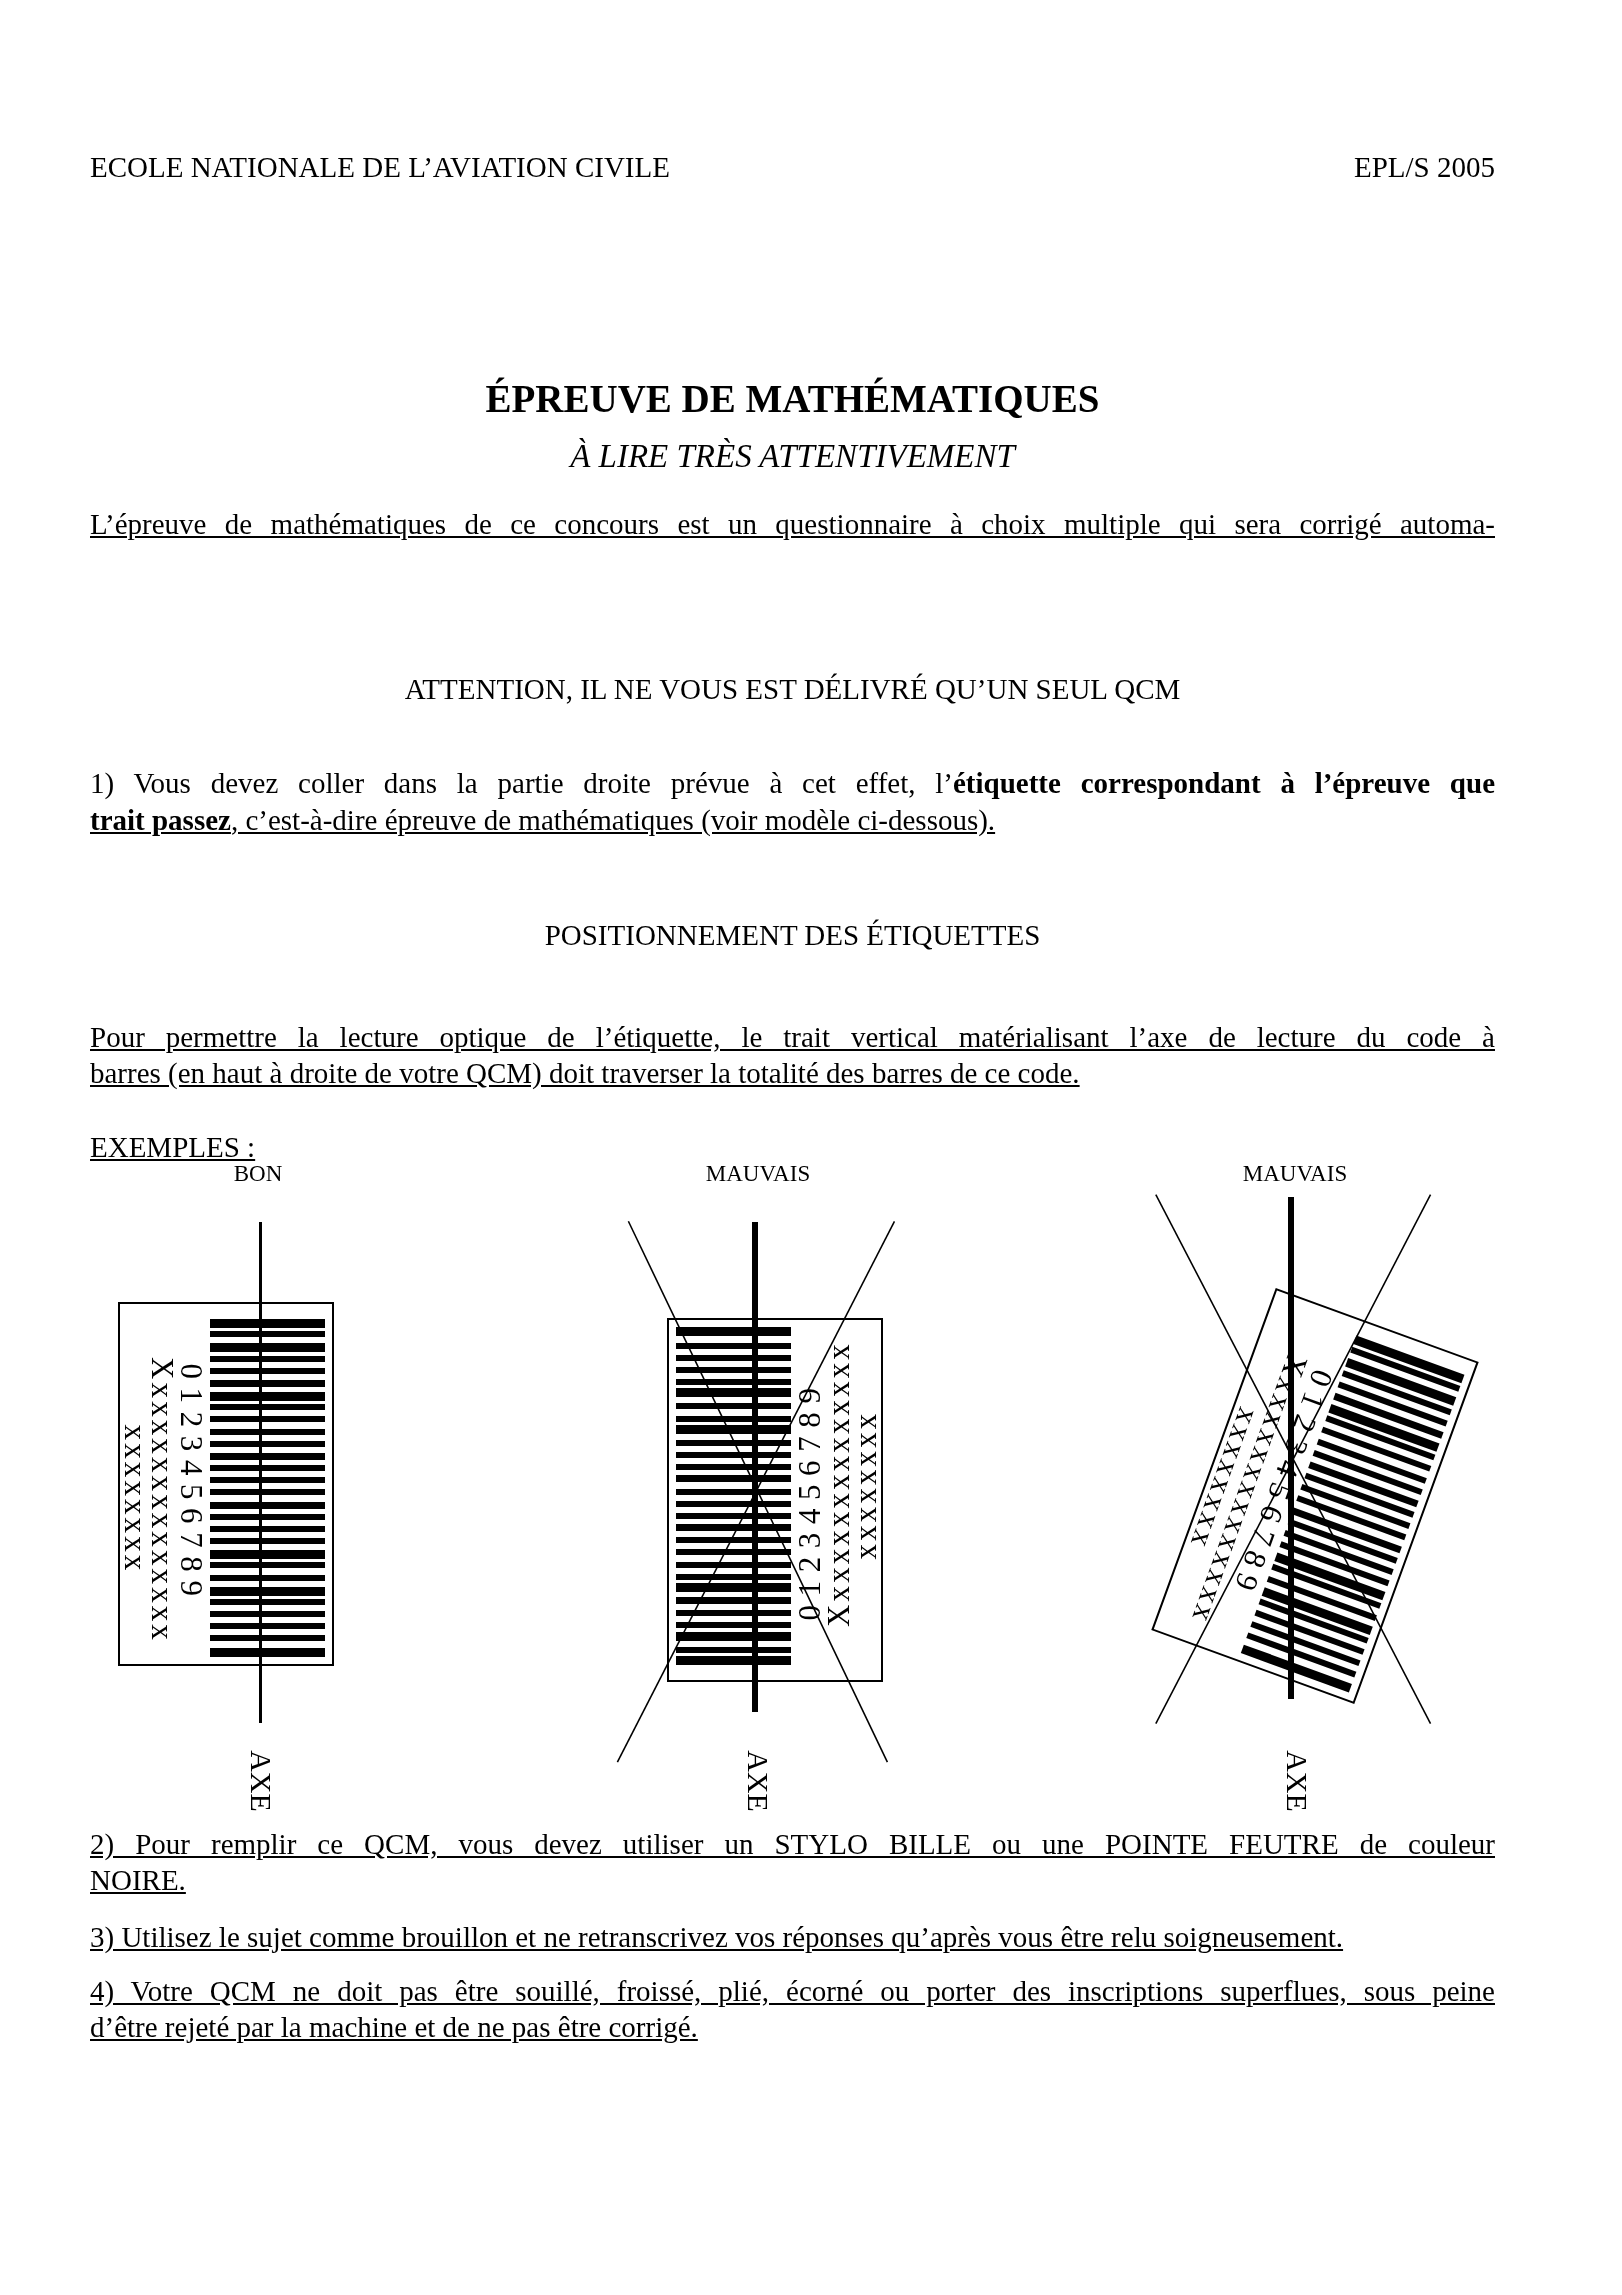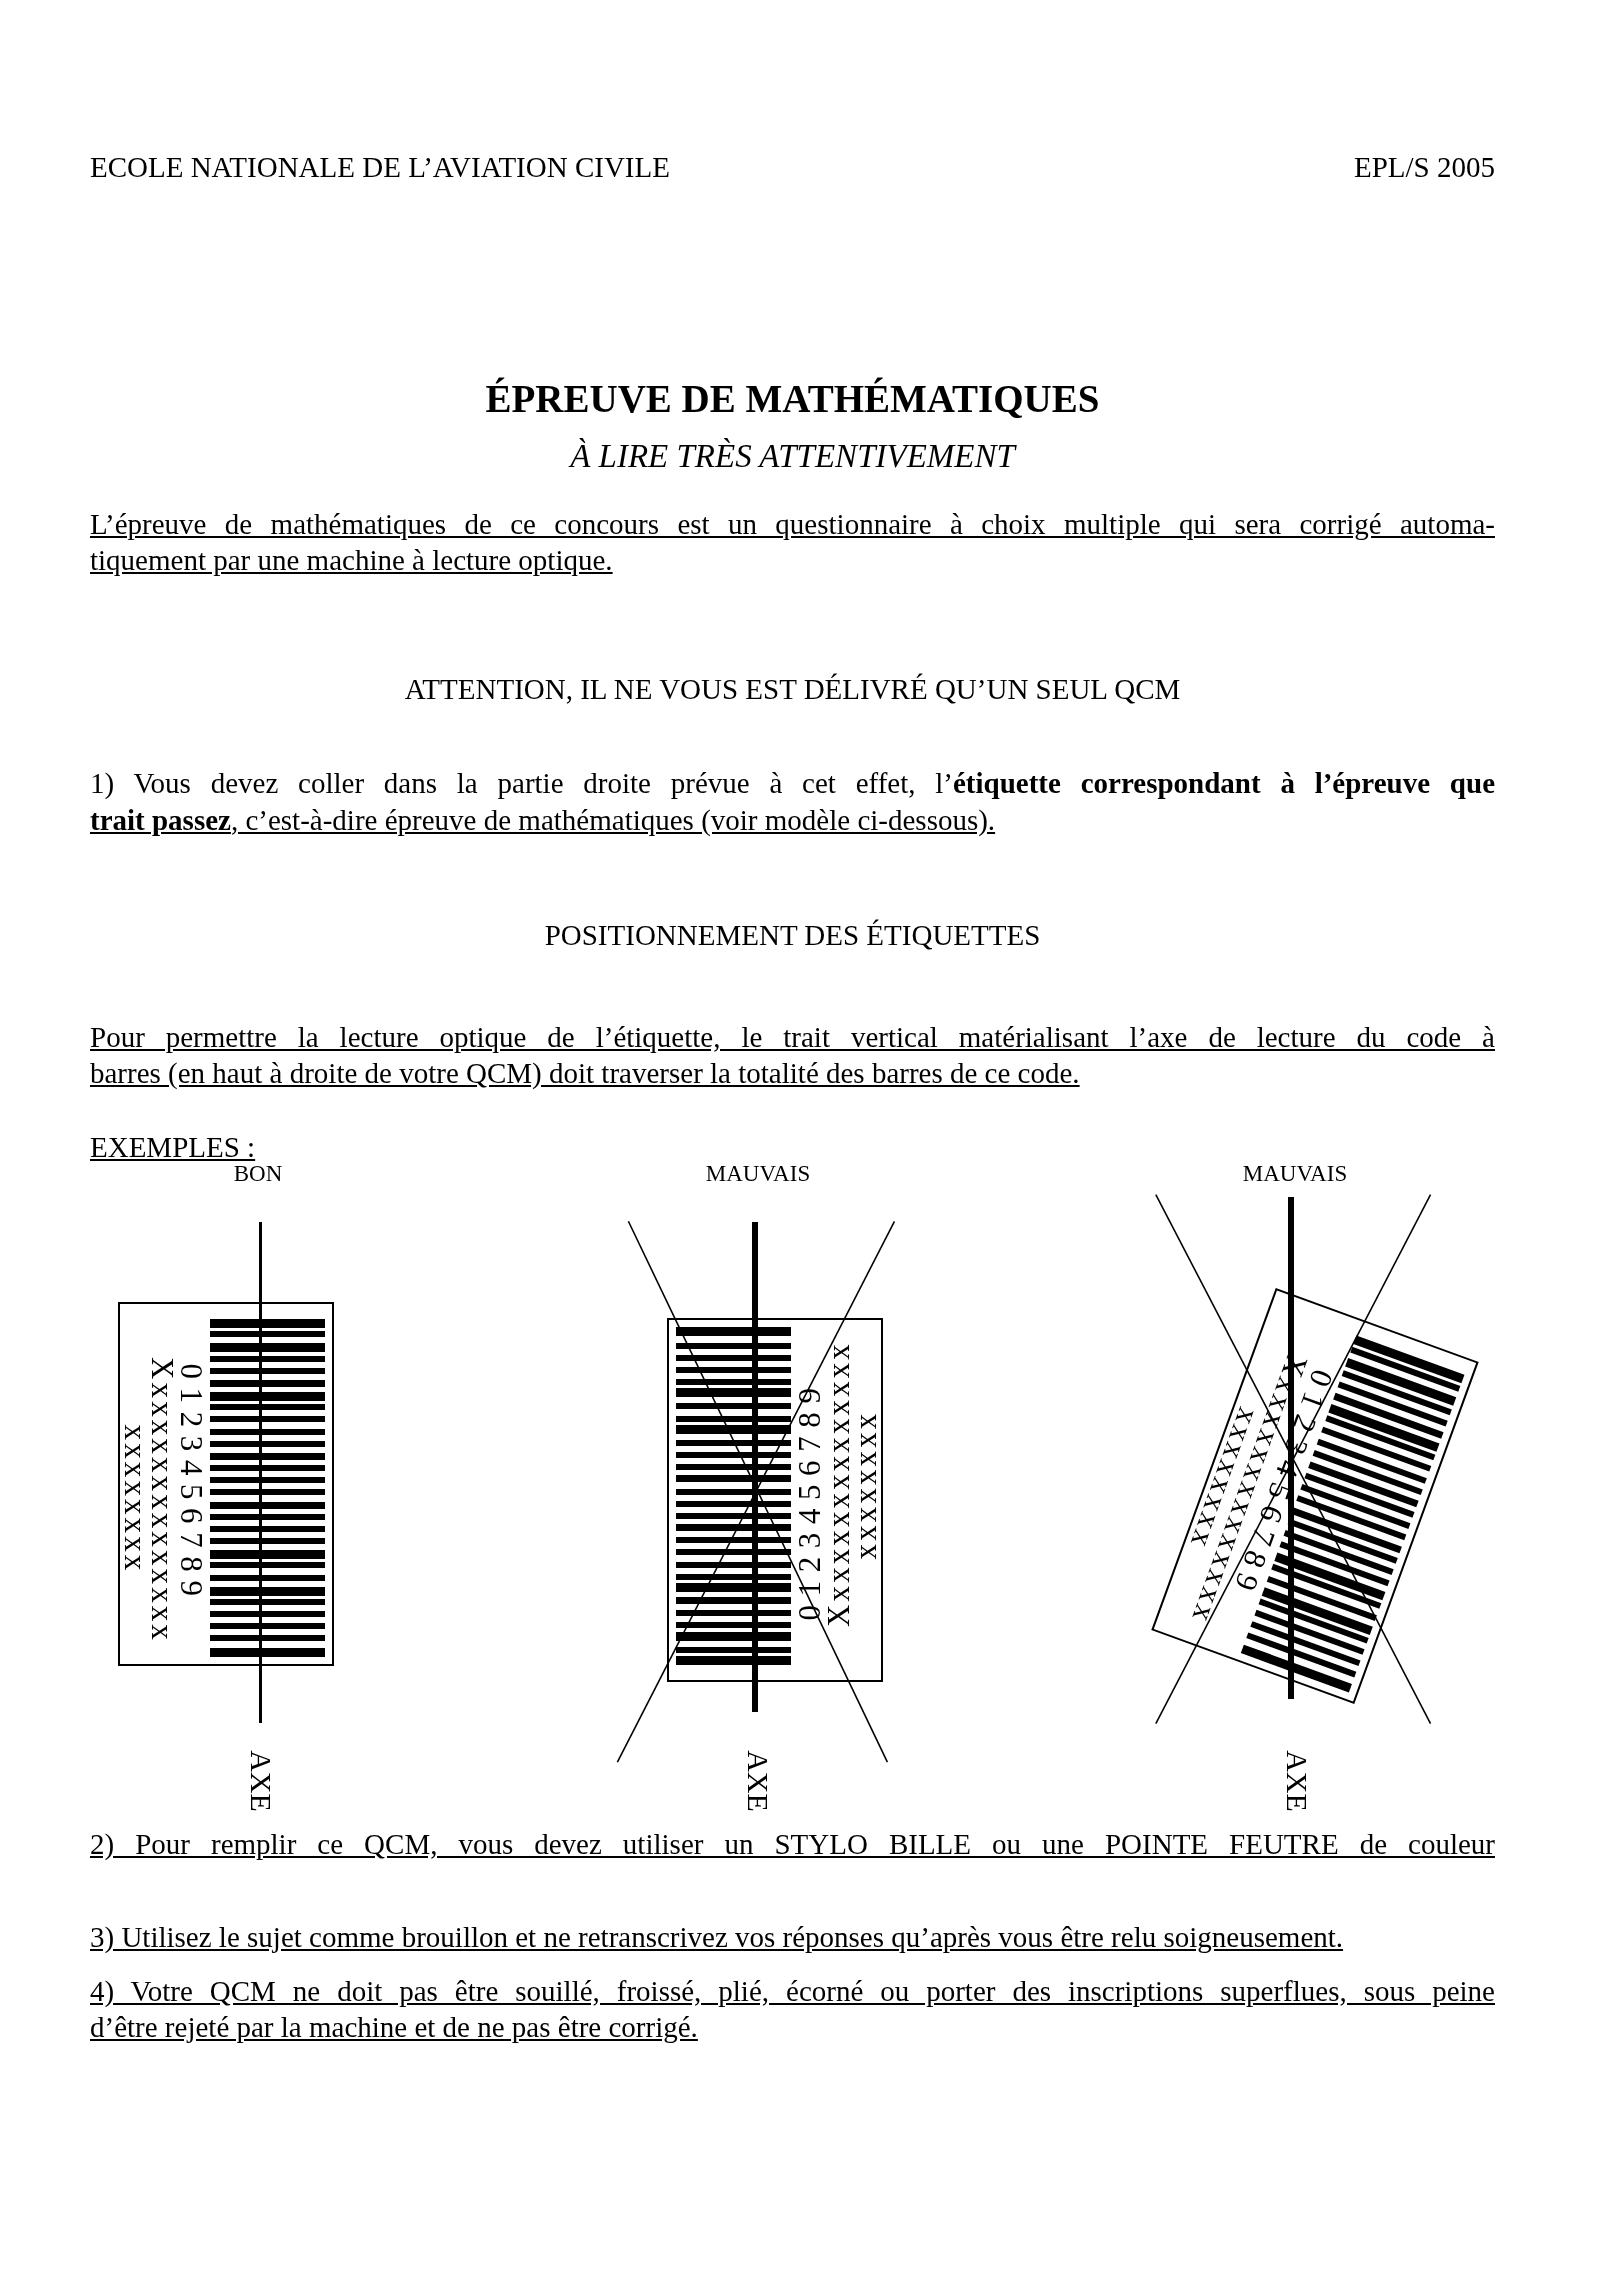--- a/index.html
+++ b/index.html
@@ -46,21 +46,20 @@
 
   <div class="textline" style="top:149px;">
     <span style="float:left">ECOLE NATIONALE DE L’AVIATION CIVILE</span>
     <span style="float:right">EPL/S 2005</span>
   </div>
 
   <div id="doc-title" class="textline center">ÉPREUVE DE MATHÉMATIQUES</div>
   <div id="doc-subtitle" class="textline center">À LIRE TRÈS ATTENTIVEMENT</div>
 
   <div class="textline just nw" style="top:506px;">L’épreuve de mathématiques de ce concours est un questionnaire à choix multiple qui sera corrigé automa-</div>
-  <div class="textline nw" style="top:542px;">tiquement par une machine à lecture optique.</div>
 
   <div class="textline center" style="top:671px;">ATTENTION, IL NE VOUS EST DÉLIVRÉ QU’UN SEUL QCM</div>
 
   <div class="textline just" style="top:765px;"><span>1) Vous devez coller dans la partie droite prévue à cet effet, l’</span><span class="b">étiquette correspondant à l’épreuve que</span></div>
   <div class="textline nw" style="top:802px;"><span class="b">trait passez</span><span>, c’est-à-dire épreuve de mathématiques (voir modèle ci-dessous).</span></div>
 
   <div class="textline center" style="top:917px;">POSITIONNEMENT DES ÉTIQUETTES</div>
 
   <div class="textline just nw" style="top:1019px;">Pour permettre la lecture optique de l’étiquette, le trait vertical matérialisant l’axe de lecture du code à</div>
   <div class="textline nw" style="top:1055px;">barres (en haut à droite de votre QCM) doit traverser la totalité des barres de ce code.</div>
@@ -188,18 +187,19 @@
   <div class="vtext axe-label" style="left:1289px; top:1781px;">AXE</div>
 
   <svg id="cross-lines" width="1623" height="2295" viewBox="0 0 2067 2924">
     <line x1="790" y1="1556" x2="1120" y2="2245" stroke="#000" stroke-width="2"></line>
     <line x1="1129" y1="1556" x2="776" y2="2245" stroke="#000" stroke-width="2"></line>
     <line x1="1462" y1="1522" x2="1812" y2="2196" stroke="#000" stroke-width="2"></line>
     <line x1="1812" y1="1522" x2="1462" y2="2196" stroke="#000" stroke-width="2"></line>
   </svg>
 
   <div class="textline just nw" style="top:1826px;">2) Pour remplir ce QCM, vous devez utiliser un STYLO BILLE ou une POINTE FEUTRE de couleur</div>
+  <div class="textline nw" style="top:1862px;">NOIRE.</div>
   <div class="textline nw" style="top:1919px;">3) Utilisez le sujet comme brouillon et ne retranscrivez vos réponses qu’après vous être relu soigneusement.</div>
   <div class="textline just nw" style="top:1973px;">4) Votre QCM ne doit pas être souillé, froissé, plié, écorné ou porter des inscriptions superflues, sous peine</div>
   <div class="textline nw" style="top:2009px;">d’être rejeté par la machine et de ne pas être corrigé.</div>
 
 </div>
 
 
 </body></html>

